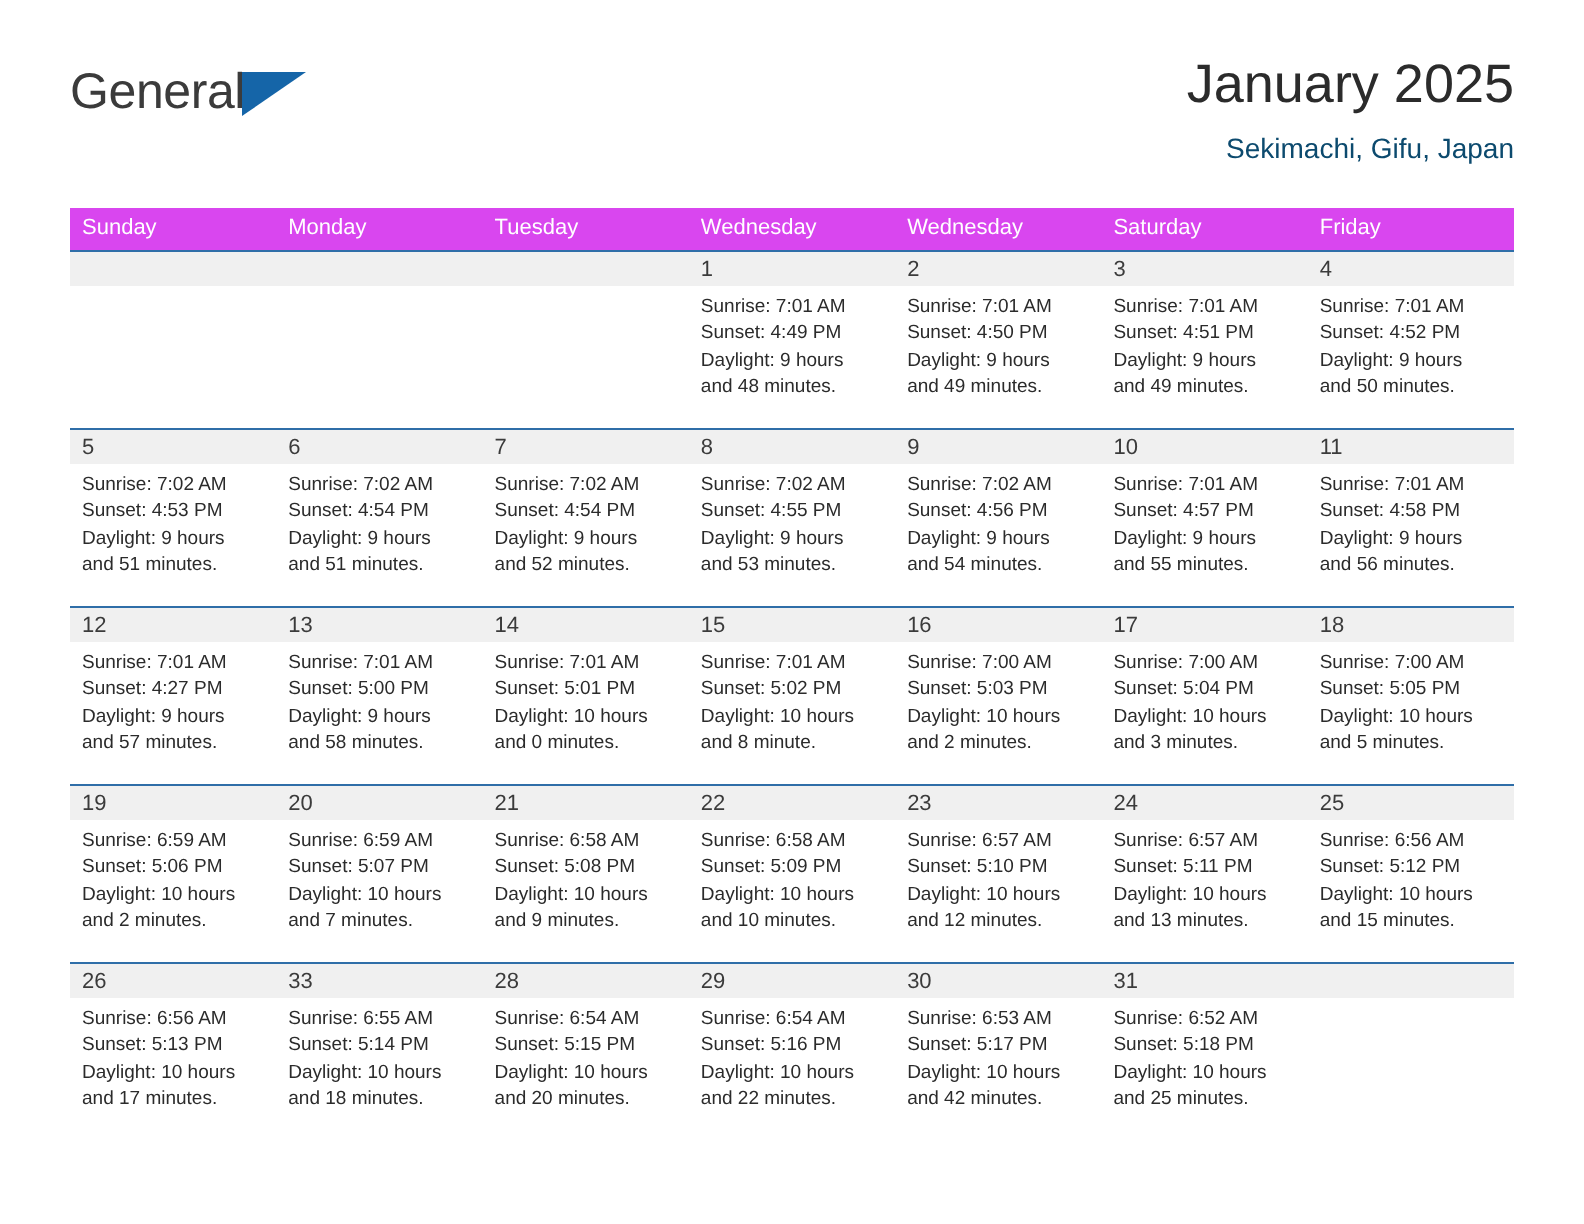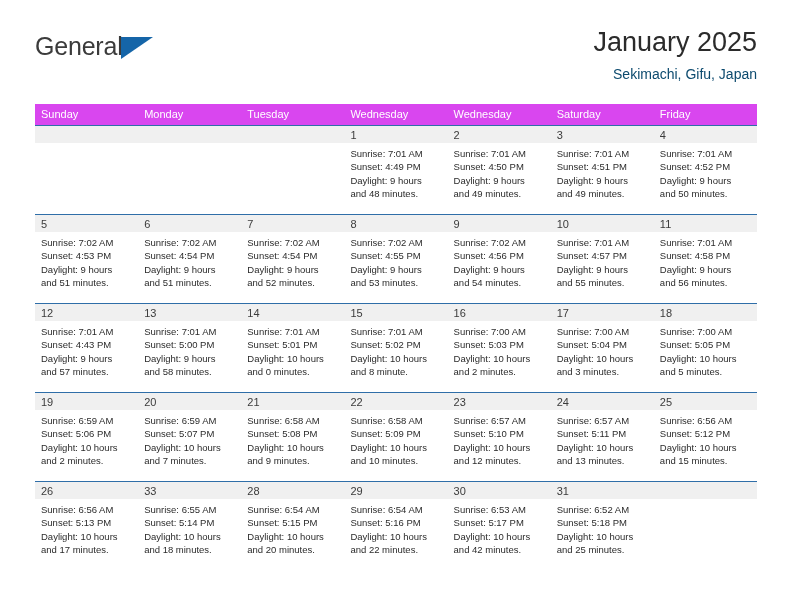--- a/index.html
+++ b/index.html
@@ -296,21 +296,21 @@
           <div>and 56 minutes.</div>
         </div>
       </div>
     </div>
 
     <div class="week-row">
       <div class="day-cell">
         <div class="day-num-band">12</div>
         <div class="day-info">
           <div>Sunrise: 7:01 AM</div>
-          <div>Sunset: 4:43 PM</div>
+          <div>Sunset: 4:27 PM</div>
           <div>Daylight: 9 hours</div>
           <div>and 57 minutes.</div>
         </div>
       </div>
       <div class="day-cell">
         <div class="day-num-band">13</div>
         <div class="day-info">
           <div>Sunrise: 7:01 AM</div>
           <div>Sunset: 5:00 PM</div>
           <div>Daylight: 9 hours</div>

